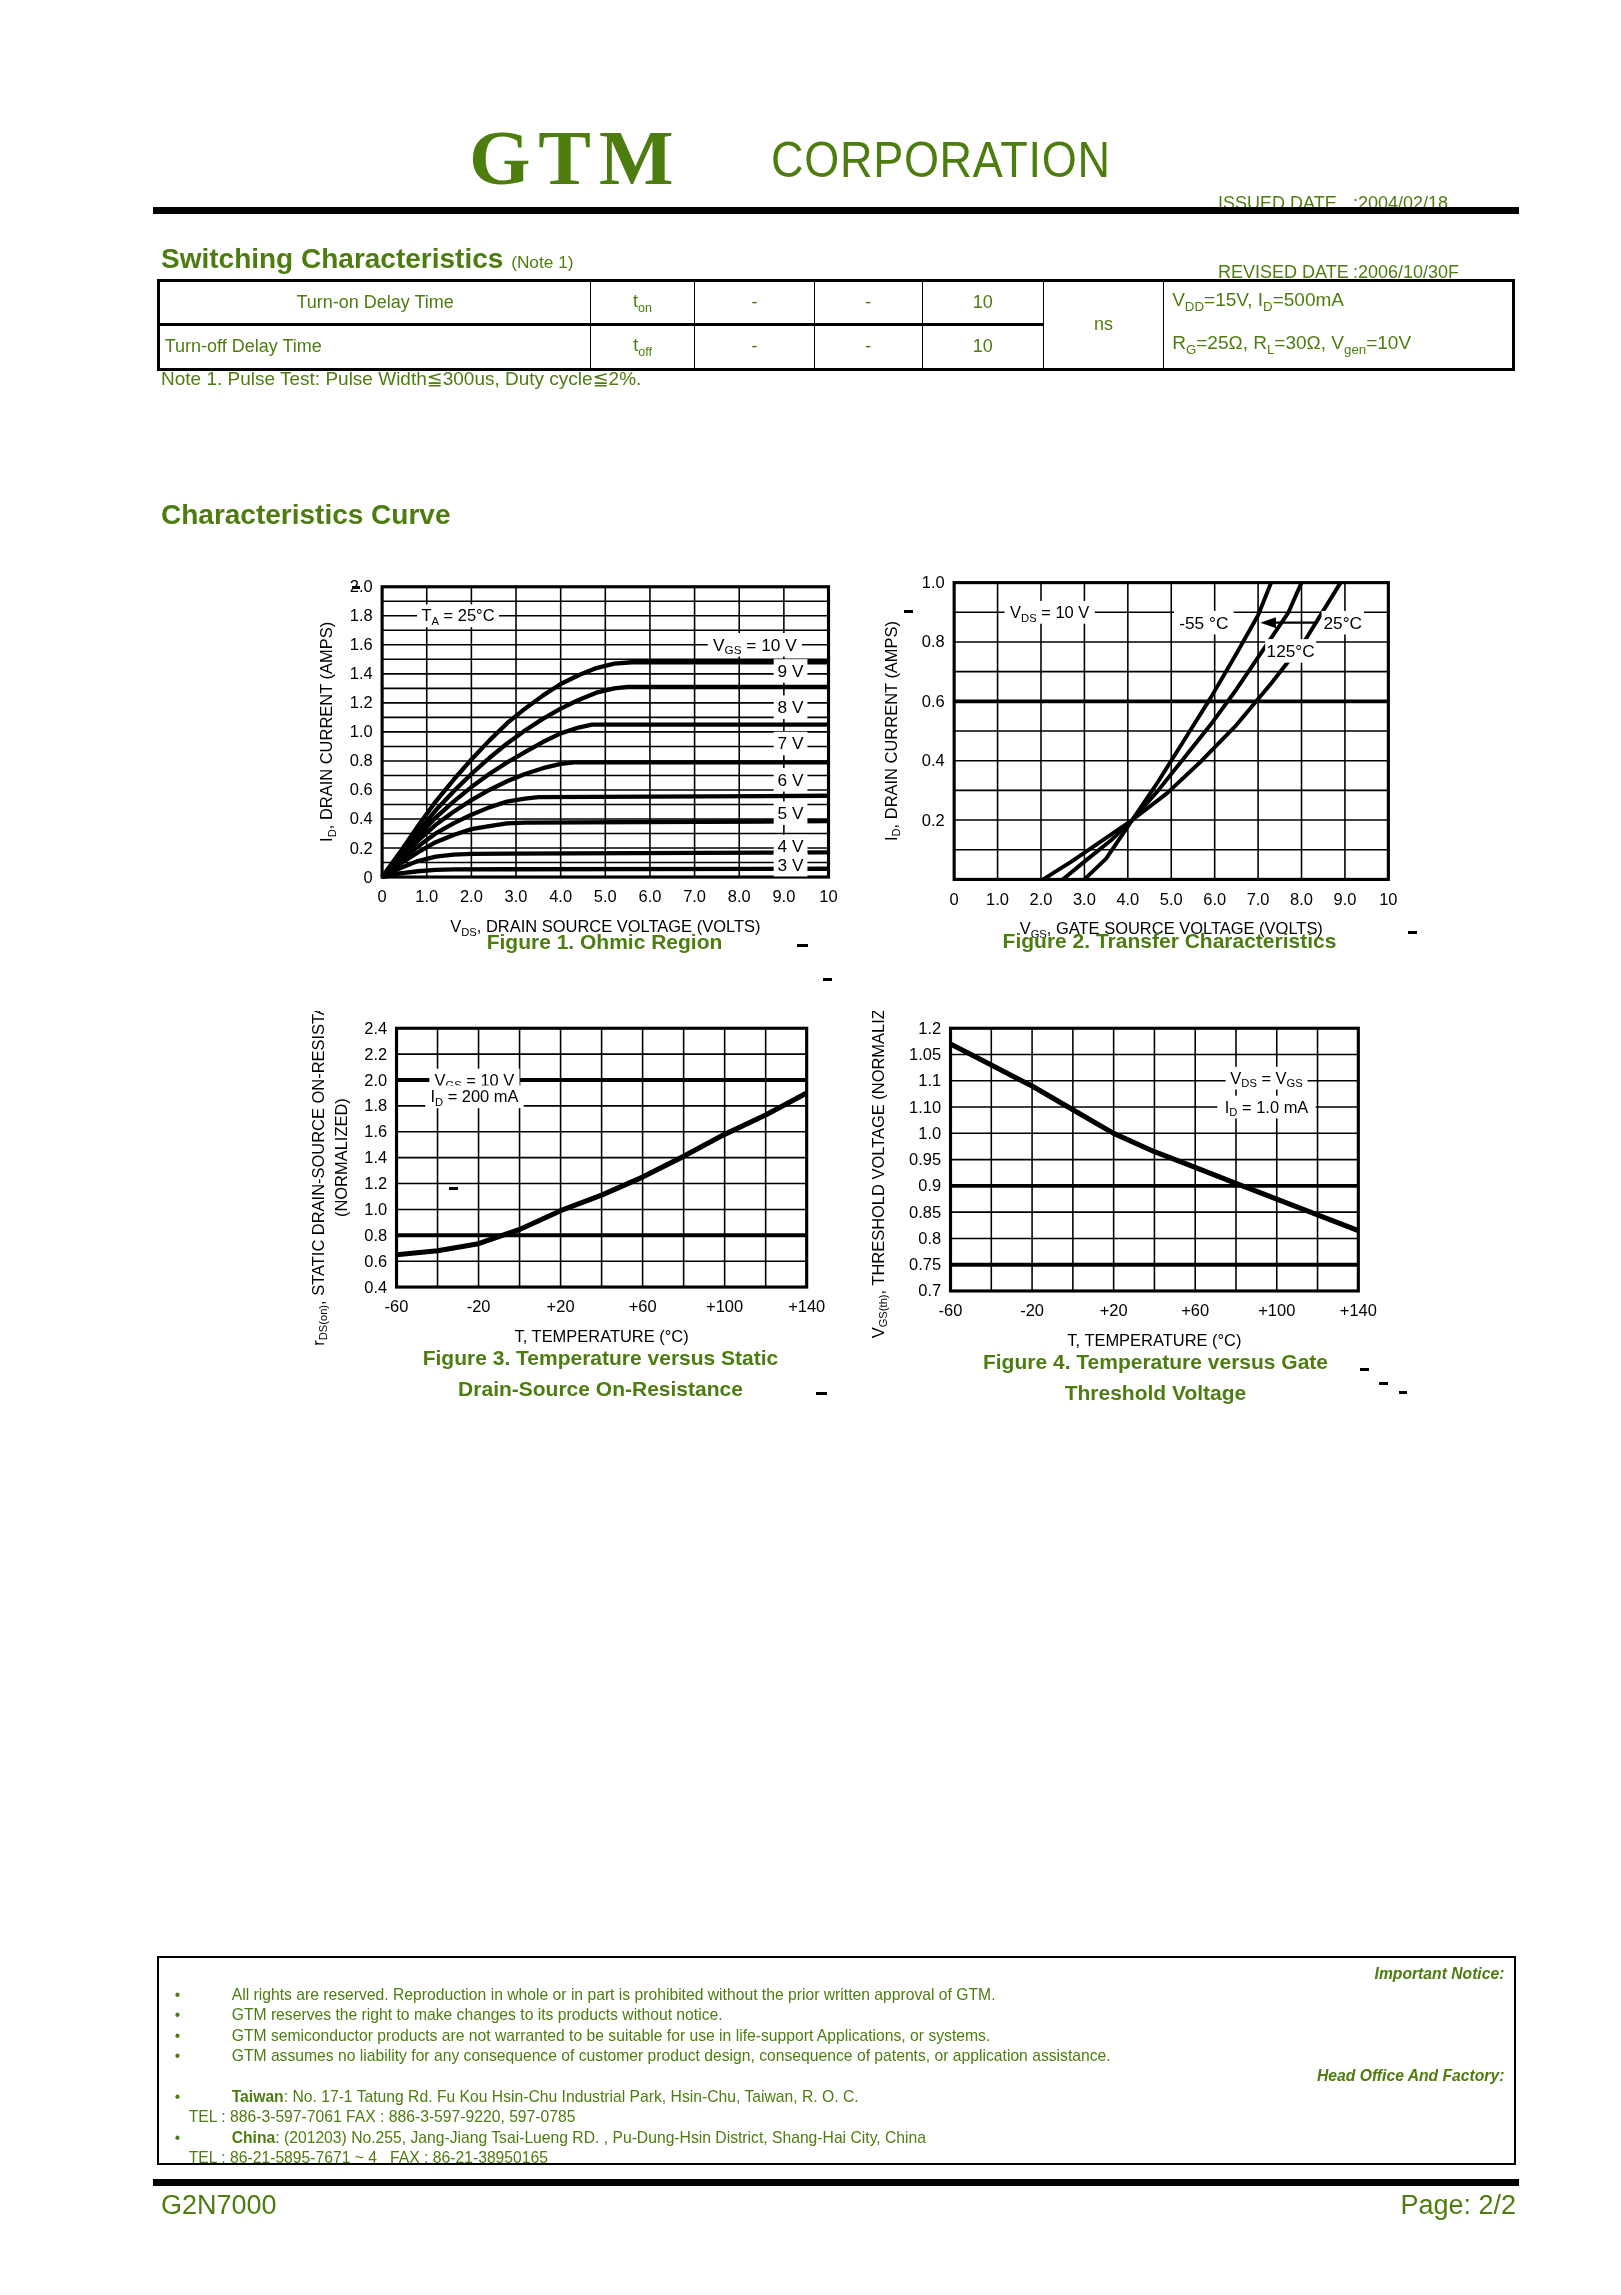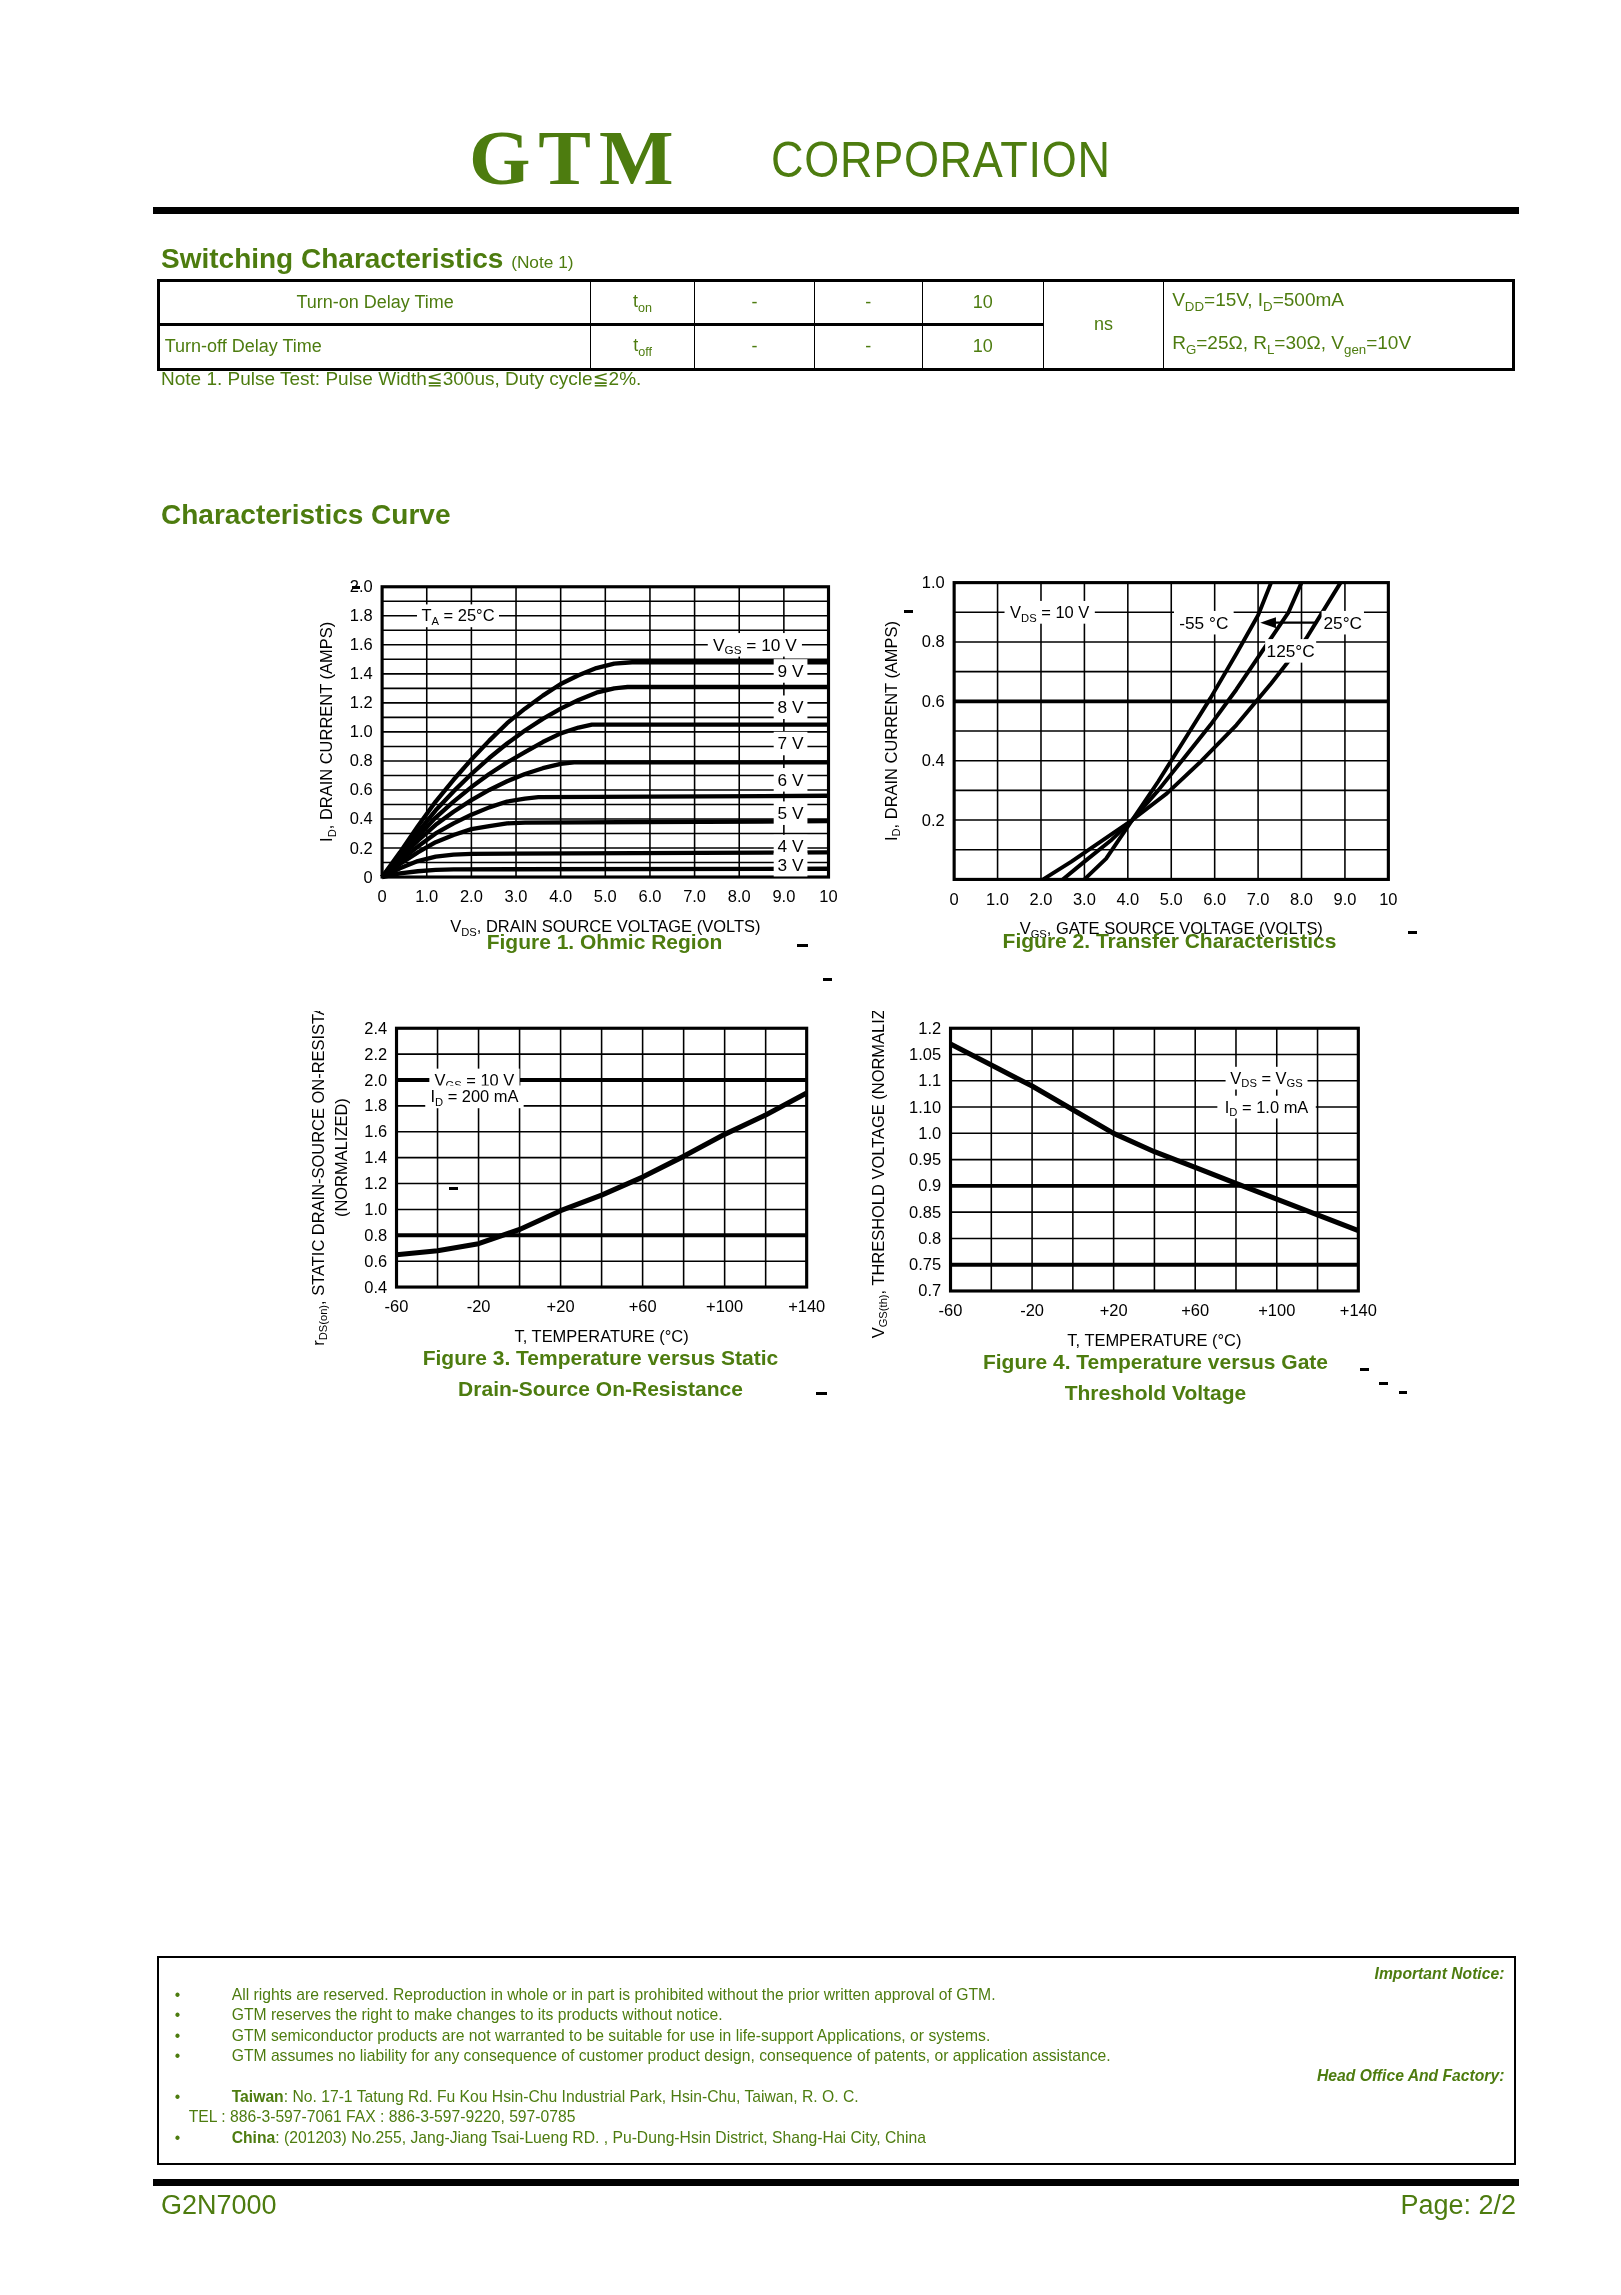--- a/index.html
+++ b/index.html
@@ -43,20 +43,24 @@
   .foot{top:2190px;font-size:27px;}
   .artifact{background:#000;height:3.1px;}
 </style>
 </head>
 <body>
 
 <div id="page">
 
   <div class="abs" id="logo">GTM</div>
   <div class="abs" id="company">CORPORATION</div>
+  <div class="abs" id="dates">
+    <div><span class="dlabel">ISSUED DATE</span><span>:2004/02/18</span></div>
+    <div><span class="dlabel">REVISED DATE</span><span>:2006/10/30F</span></div>
+  </div>
   <div class="abs hrule" style="top:207px;"></div>
 
   <div class="abs h1" style="left:161px;top:243px;">
     <span>Switching Characteristics</span>
     <span class="hnote">(Note 1)</span>
   </div>
 
   <table class="abs" id="swtable">
     <tbody>
         <tr class="r1">
@@ -331,20 +335,21 @@
     <div class="ittl">Head Office And Factory:</div>
     <div class="nrow">
         <span class="blt">•</span>
         <span><b>Taiwan</b><span>: No. 17-1 Tatung Rd. Fu Kou Hsin-Chu Industrial Park, Hsin-Chu, Taiwan, R. O. C.</span></span>
       </div>
     <div class="tel">TEL : 886-3-597-7061 FAX : 886-3-597-9220, 597-0785</div>
     <div class="nrow">
         <span class="blt">•</span>
         <span><b>China</b><span>: (201203) No.255, Jang-Jiang Tsai-Lueng RD. , Pu-Dung-Hsin District, Shang-Hai City, China</span></span>
       </div>
+    <div class="tel">TEL : 86-21-5895-7671 ~ 4   FAX : 86-21-38950165</div>
   </div>
 
   <div class="abs hrule" style="top:2179px;"></div>
   <div class="abs foot" style="left:161px;">G2N7000</div>
   <div class="abs foot" style="left:1123px;width:393px;text-align:right;">Page: 2/2</div>
 
 <div class="caption abs" style="left: 369px; top: 926px; width: 471px;">Figure 1. Ohmic Region</div>
     <div class="caption abs" style="left: 934px; top: 925px; width: 471px;">Figure 2. Transfer Characteristics</div>
     <div class="caption abs" style="left: 365px; top: 1342px; width: 471px;">Figure 3. Temperature versus Static<br>Drain-Source On-Resistance</div>
     <div class="caption abs" style="left: 920px; top: 1346px; width: 471px;">Figure 4. Temperature versus Gate<br>Threshold Voltage</div>

